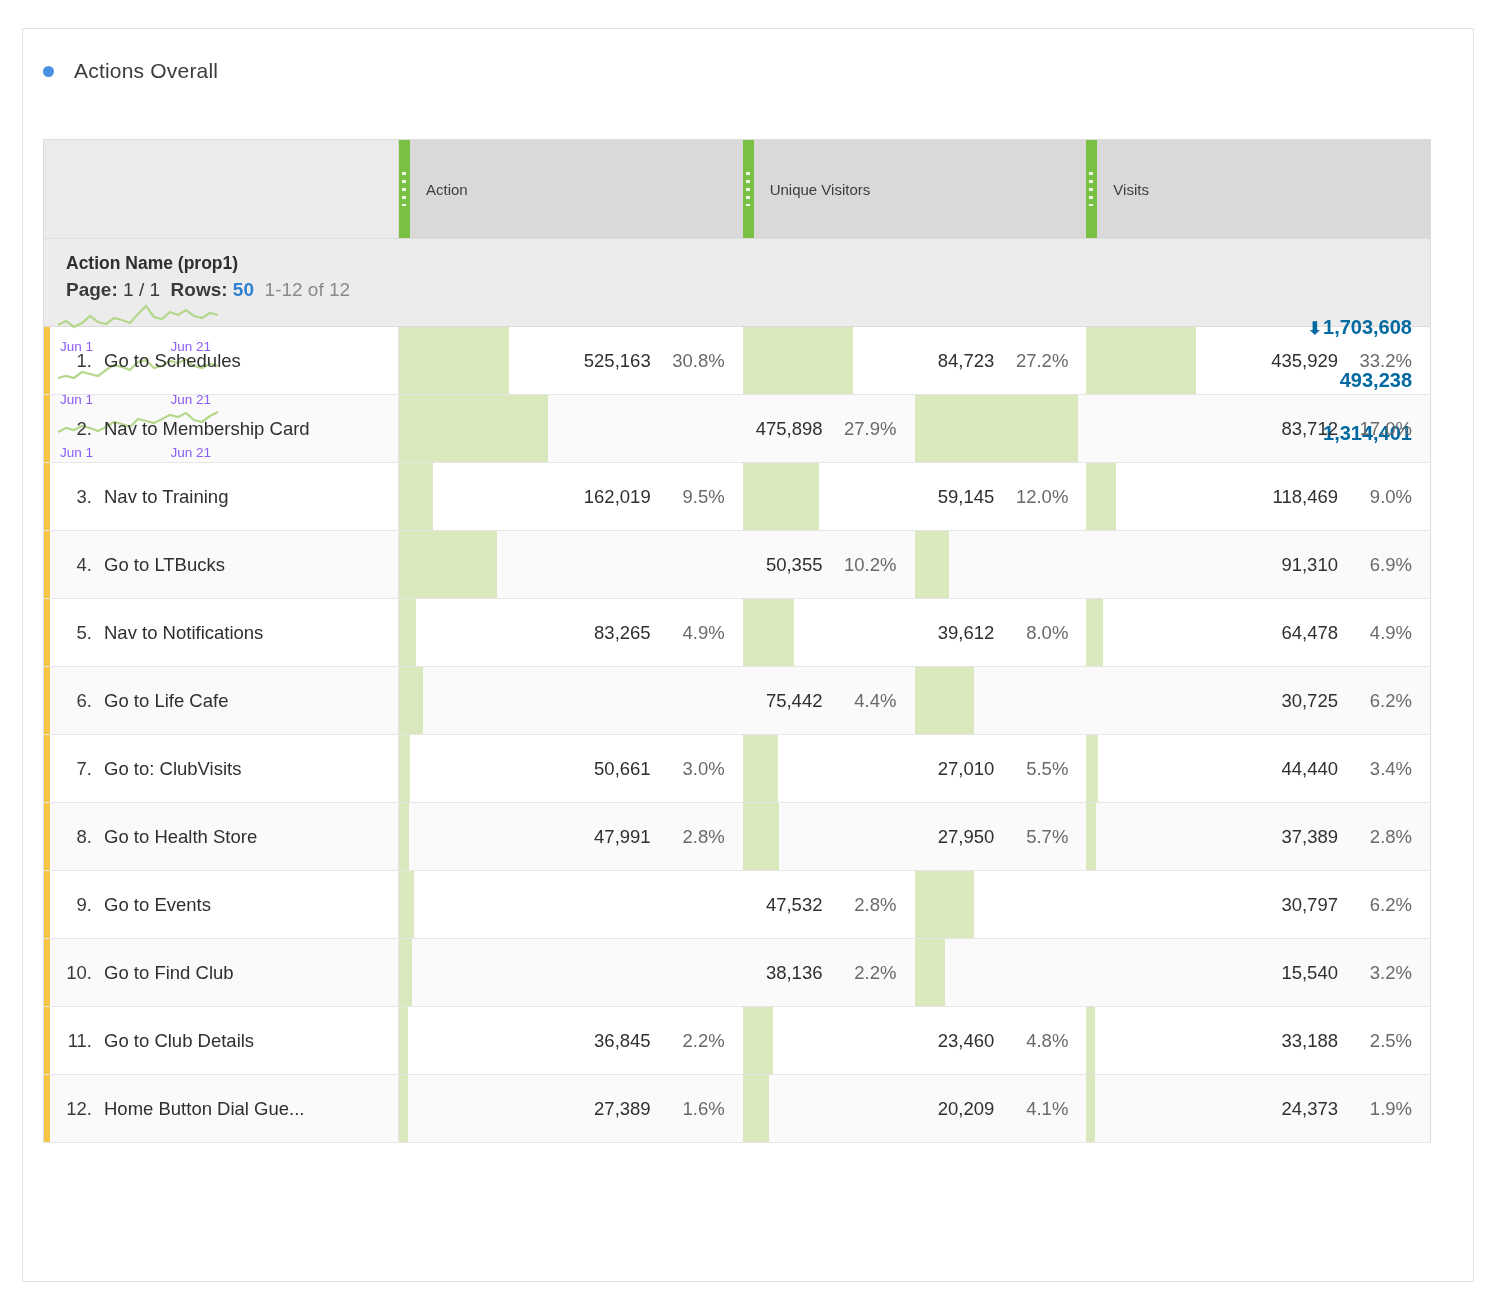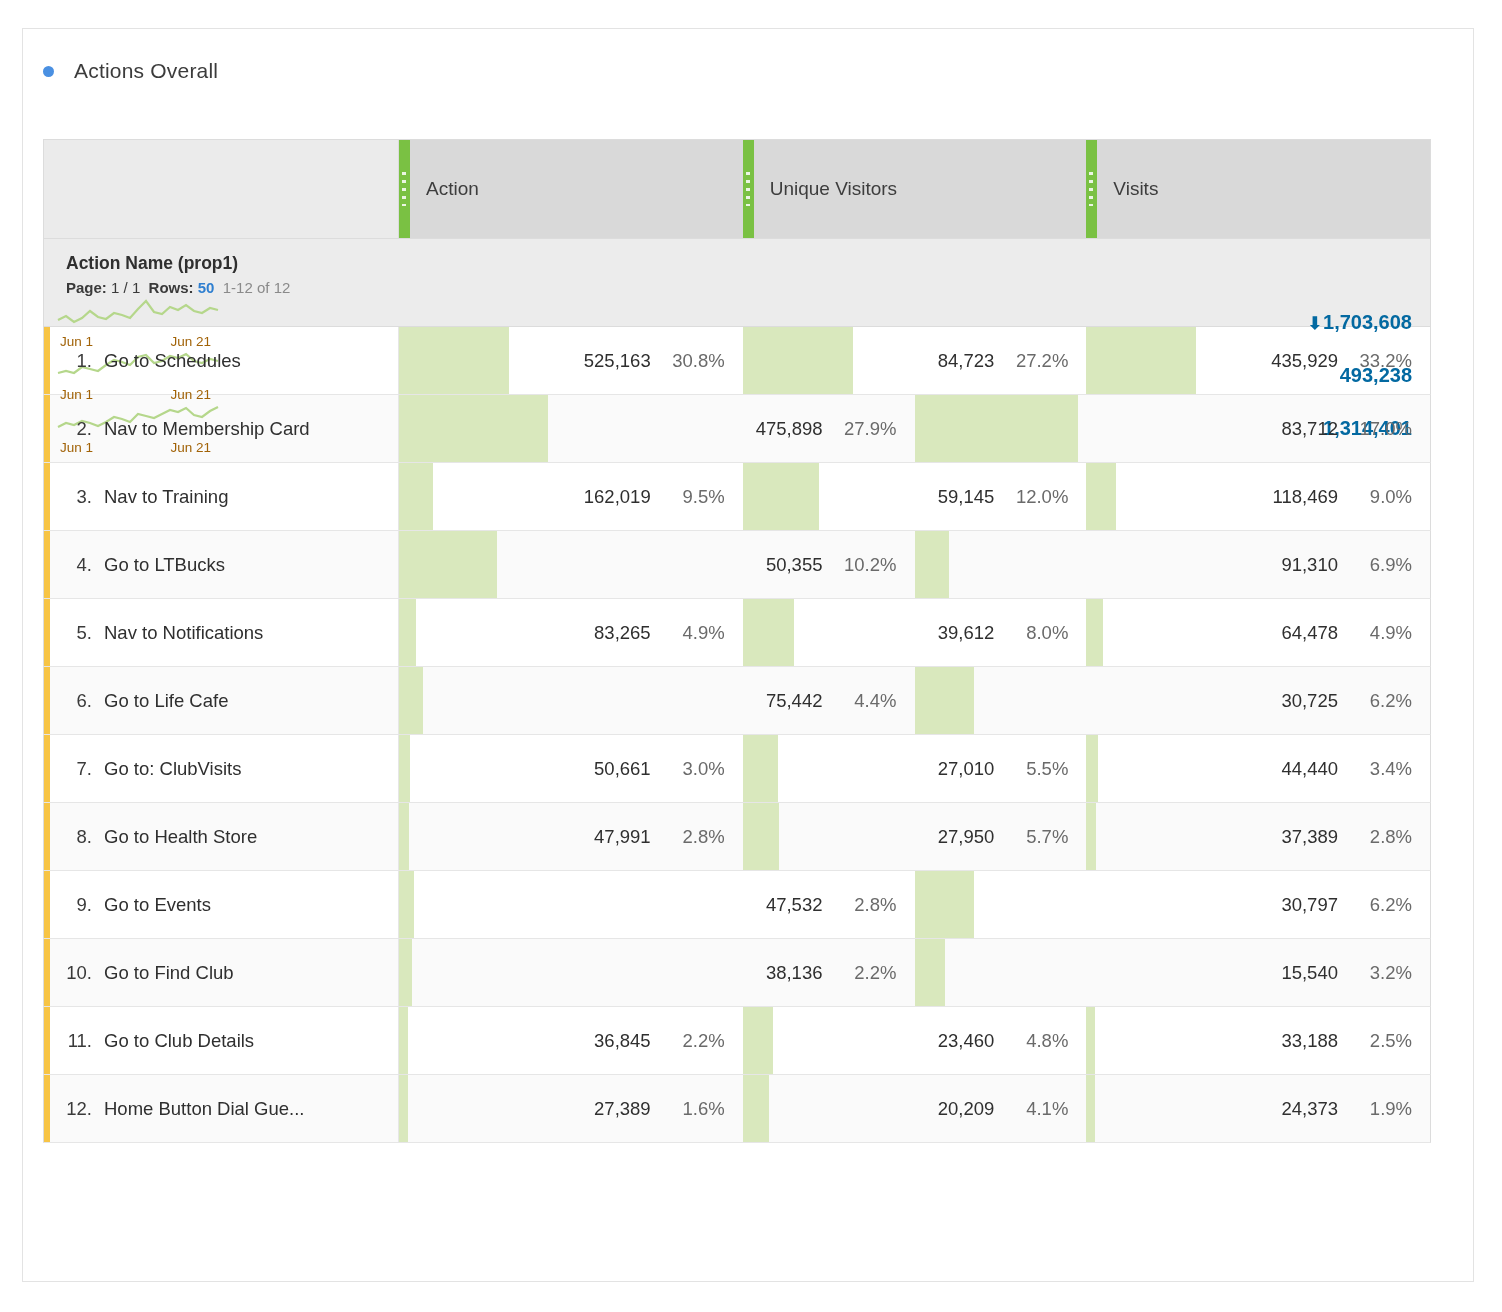--- a/index.html
+++ b/index.html
@@ -91,21 +91,21 @@
     top: 50%;
     transform: translateY(-50%);
     width: 4px;
     height: 34px;
     background-image: repeating-linear-gradient(
       to bottom,
       rgba(255,255,255,.85) 0px, rgba(255,255,255,.85) 3px,
       rgba(0,0,0,0) 3px, rgba(0,0,0,0) 8px);
   }
   .col-head-label {
-    font-size: 19px;
+    font-size: 15px;
     color: #3d3d3d;
     padding-left: 16px;
   }
 
   
   .summary-row {
     display: flex;
     height: 88px;
     background: #ececec;
     border-left: 1px solid #dcdcdc;
@@ -120,21 +120,21 @@
     padding: 14px 0 0 22px;
     box-sizing: border-box;
   }
   .summary-left .t1 {
     font-size: 17.5px;
     font-weight: bold;
     color: #2f2f2f;
     margin-bottom: 5px;
   }
   .summary-left .t2 {
-    font-size: 15px;
+    font-size: 19px;
     color: #3a3a3a;
   }
   .summary-left .t2 b { font-weight: bold; }
   .summary-left .rowlink { color: #2f7fd0; font-weight: bold; }
   .summary-left .muted { color: #8a8a8a; }
 
   .summary-metric {
     flex: 1 1 0;
     display: flex;
     align-items: center;
@@ -145,21 +145,21 @@
     width: 185px;
     flex: none;
     padding-left: 12px;
     box-sizing: border-box;
   }
   .spark-svg { display: block; }
   .spark-axis {
     display: flex;
     justify-content: space-between;
     font-size: 13.5px;
-    color: #a16207;
+    color: #8b5cf6;
     padding: 4px 18px 0 4px;
   }
   .summary-total {
     flex: 1 1 0;
     text-align: right;
     padding-right: 18px;
     font-size: 20px;
     font-weight: bold;
     color: #0369a1;
     white-space: nowrap;

